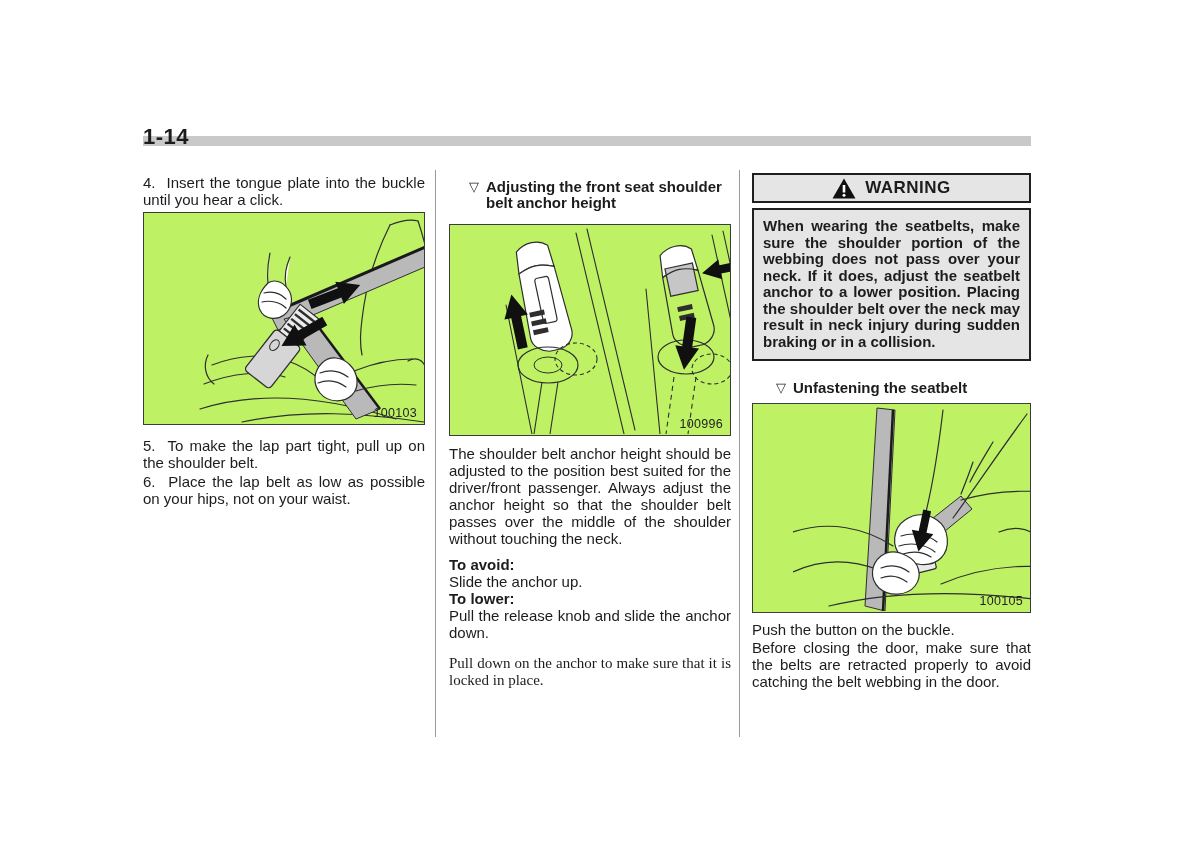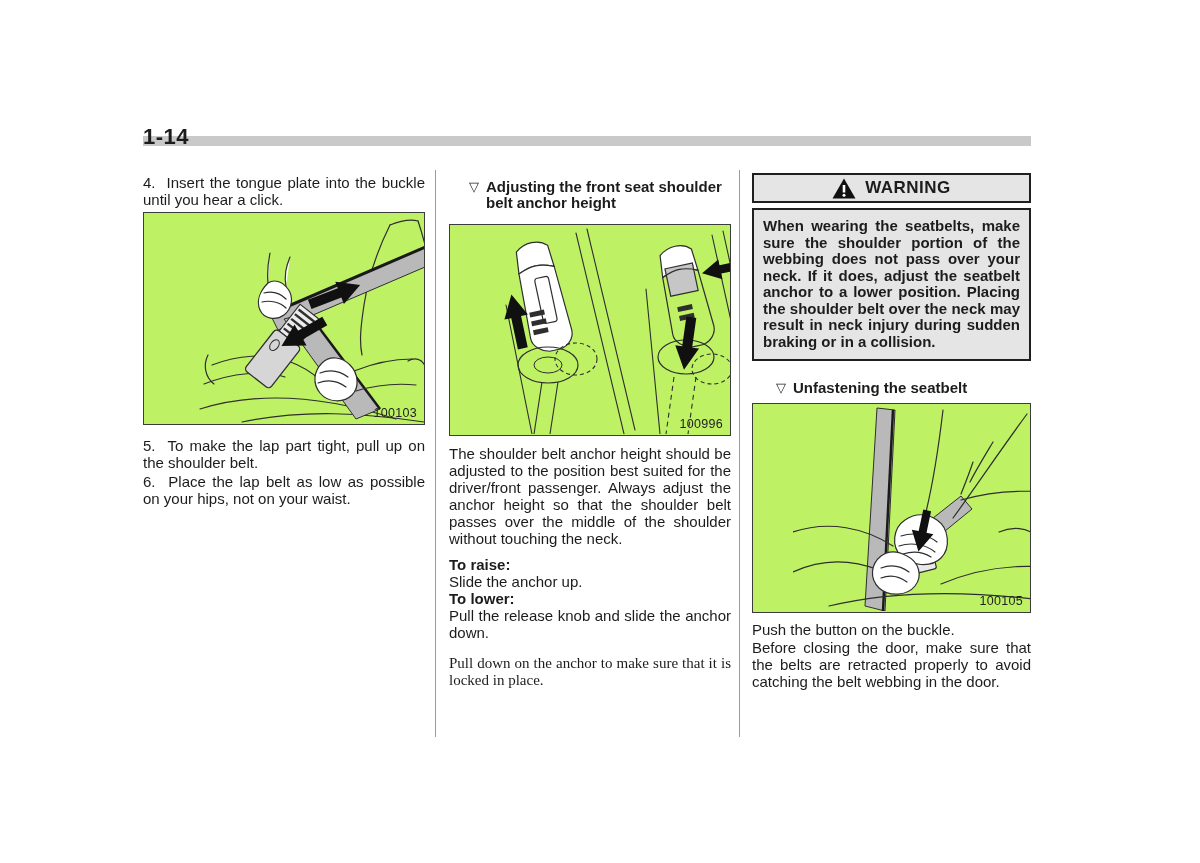--- a/index.html
+++ b/index.html
@@ -205,21 +205,21 @@
         </g>
 
         <g transform="translate(198,116) rotate(8)">
           <polygon points="-5,-24 5,-24 5,6 12,6 0,29 -12,6 -5,6" fill="#101010"></polygon>
         </g>
       </svg>
       <figcaption class="fig-label">100996</figcaption>
     </figure>
 
     <p class="body-text mid-body">The shoulder belt anchor height should be adjusted to the position best suited for the driver/front passenger. Always adjust the anchor height so that the shoulder belt passes over the middle of the shoulder without touching the neck.</p>
-    <p class="plain-line raise-label bold">To raise:</p>
+    <p class="plain-line raise-label bold">To avoid:</p>
     <p class="plain-line">Slide the anchor up.</p>
     <p class="plain-line bold">To lower:</p>
     <p class="plain-line">Pull the release knob and slide the anchor down.</p>
     <p class="body-text check-par">Pull down on the anchor to make sure that it is locked in place.</p>
   </section>
 
   <section class="col col-right">
     <div class="warn-titlebar">
       <svg width="24" height="21" viewBox="0 0 24 21">
         <polygon points="12,0.5 23.5,20.5 0.5,20.5" fill="#101010"></polygon>

